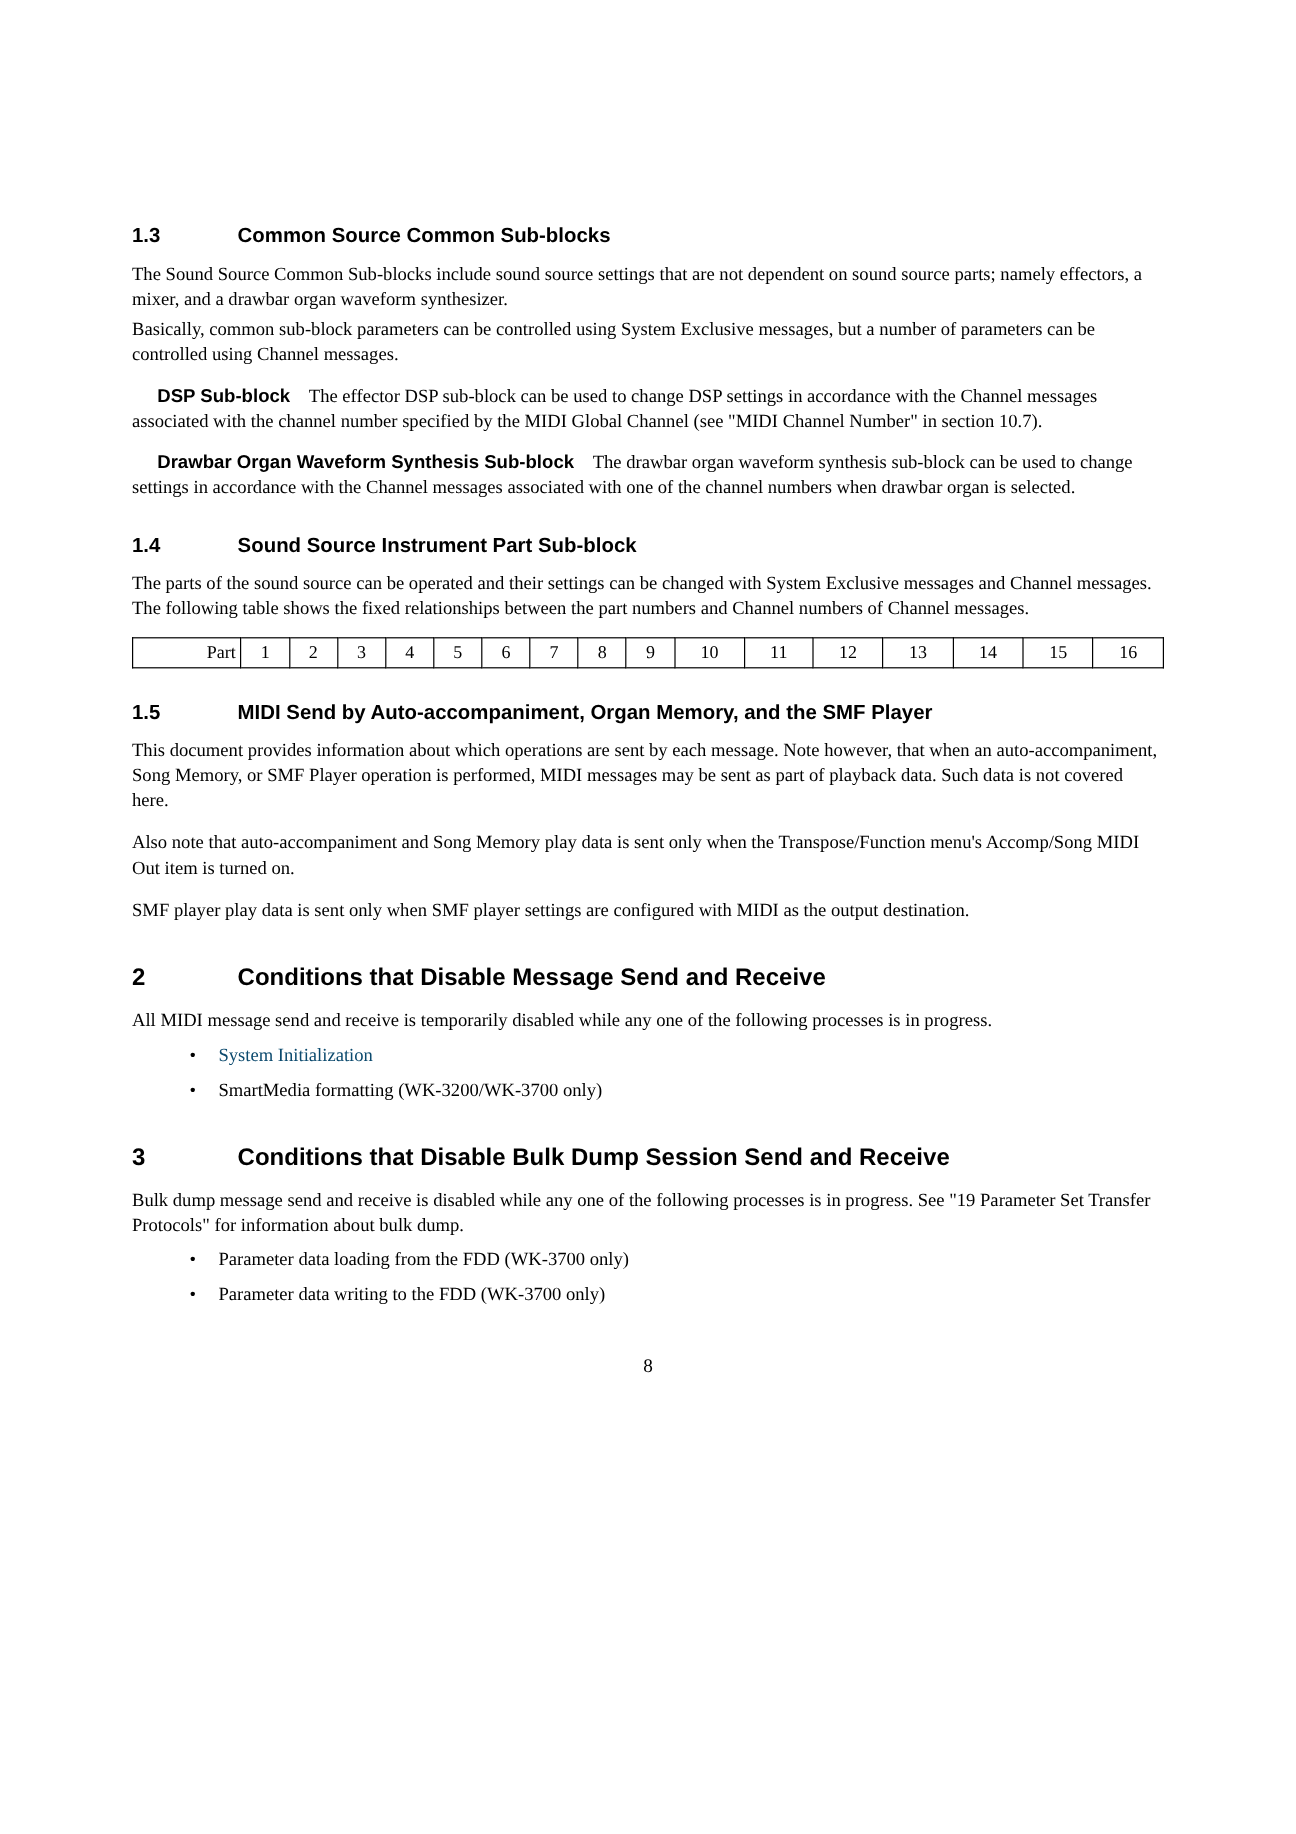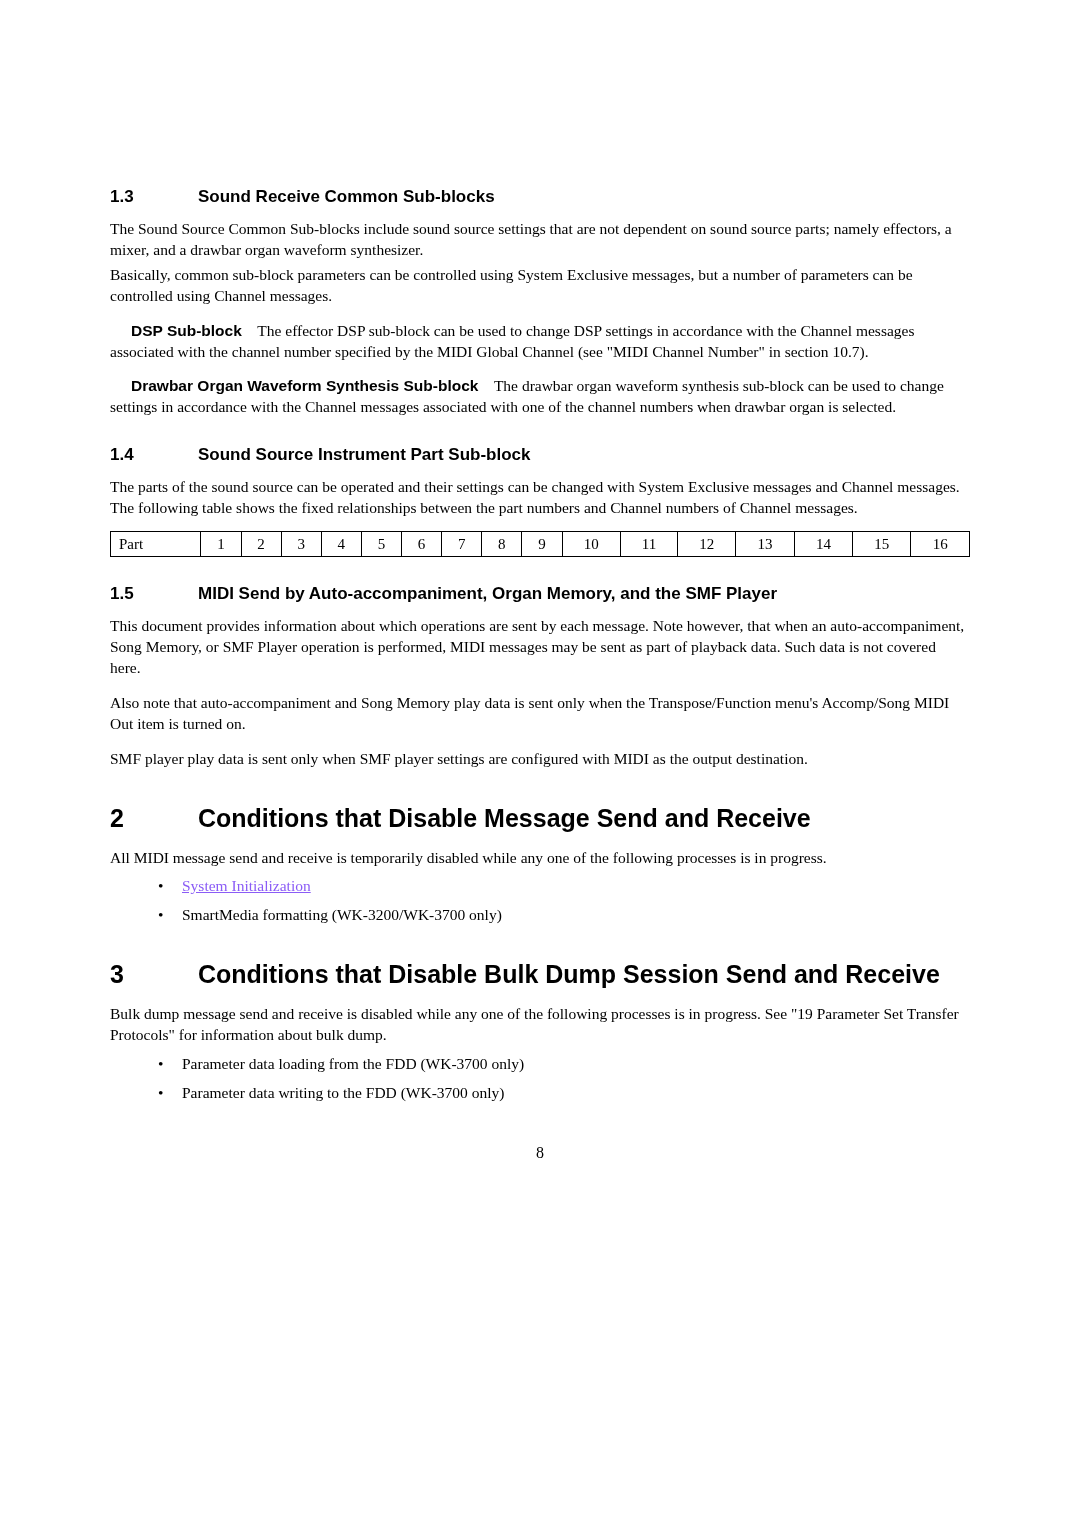--- a/index.html
+++ b/index.html
@@ -17,53 +17,53 @@
       font-family: Arial, Helvetica, sans-serif;
       font-weight: bold;
       font-size: 17px;
       margin-top: 26px;
       margin-bottom: 10px;
     }
     h3.section-head .num { display: inline-block; width: 88px; }
     h2.big-head {
       font-family: Arial, Helvetica, sans-serif;
       font-weight: bold;
-      font-size: 25px;
+      font-size: 20px;
       margin-top: 32px;
       margin-bottom: 12px;
     }
     h2.big-head .num { display: inline-block; width: 88px; vertical-align: top; }
     h2.big-head .title { display: inline-block; width: 750px; vertical-align: top; }
     p.body { margin-bottom: 4px; }
     p.spaced { margin-top: 14px; }
     .run-in { font-family: Arial, Helvetica, sans-serif; font-weight: bold; margin-left: 21px; }
     table.grid {
       border-collapse: collapse;
       width: 100%;
       margin: 12px 0 2px 0;
       font-size: 15px;
     }
     table.grid td, table.grid th {
       border: 1px solid #000;
       text-align: center;
       padding: 2px 4px;
       font-weight: normal;
     }
-    table.grid th { text-align: left; padding-left: 8px; }
+    table.grid th { text-align: right; padding-left: 8px; }
     ul.bullets { list-style: none; margin: 8px 0 4px 48px; }
     ul.bullets li { margin: 8px 0; }
     ul.bullets li::before { content: "•"; display: inline-block; width: 24px; }
-    a.u { text-decoration: underline; color: #8b5cf6; }
+    a.u { color: #0c4a6e; }
     .pagenum { text-align: center; margin-top: 38px; font-size: 16px; }
   </style>
 </head>
 <body>
 
 <h3 class="section-head">
-  <span class="num">1.3</span><span>Sound Receive Common Sub-blocks</span>
+  <span class="num">1.3</span><span>Common Source Common Sub-blocks</span>
 </h3>
 <p class="body">The Sound Source Common Sub-blocks include sound source settings that are not dependent on sound source parts; namely effectors, a mixer, and a drawbar organ waveform synthesizer.</p>
 <p class="body">Basically, common sub-block parameters can be controlled using System Exclusive messages, but a number of parameters can be controlled using Channel messages.</p>
 
 <p class="body spaced">
   <span class="run-in">DSP Sub-block</span>&nbsp;&nbsp;&nbsp;&nbsp;<span>The effector DSP sub-block can be used to change DSP settings in accordance with the Channel messages associated with the channel number specified by the MIDI Global Channel (see "MIDI Channel Number" in section 10.7).</span>
 </p>
 
 <p class="body spaced">
   <span class="run-in">Drawbar Organ Waveform Synthesis Sub-block</span>&nbsp;&nbsp;&nbsp;&nbsp;<span>The drawbar organ waveform synthesis sub-block can be used to change settings in accordance with the Channel messages associated with one of the channel numbers when drawbar organ is selected.</span>

